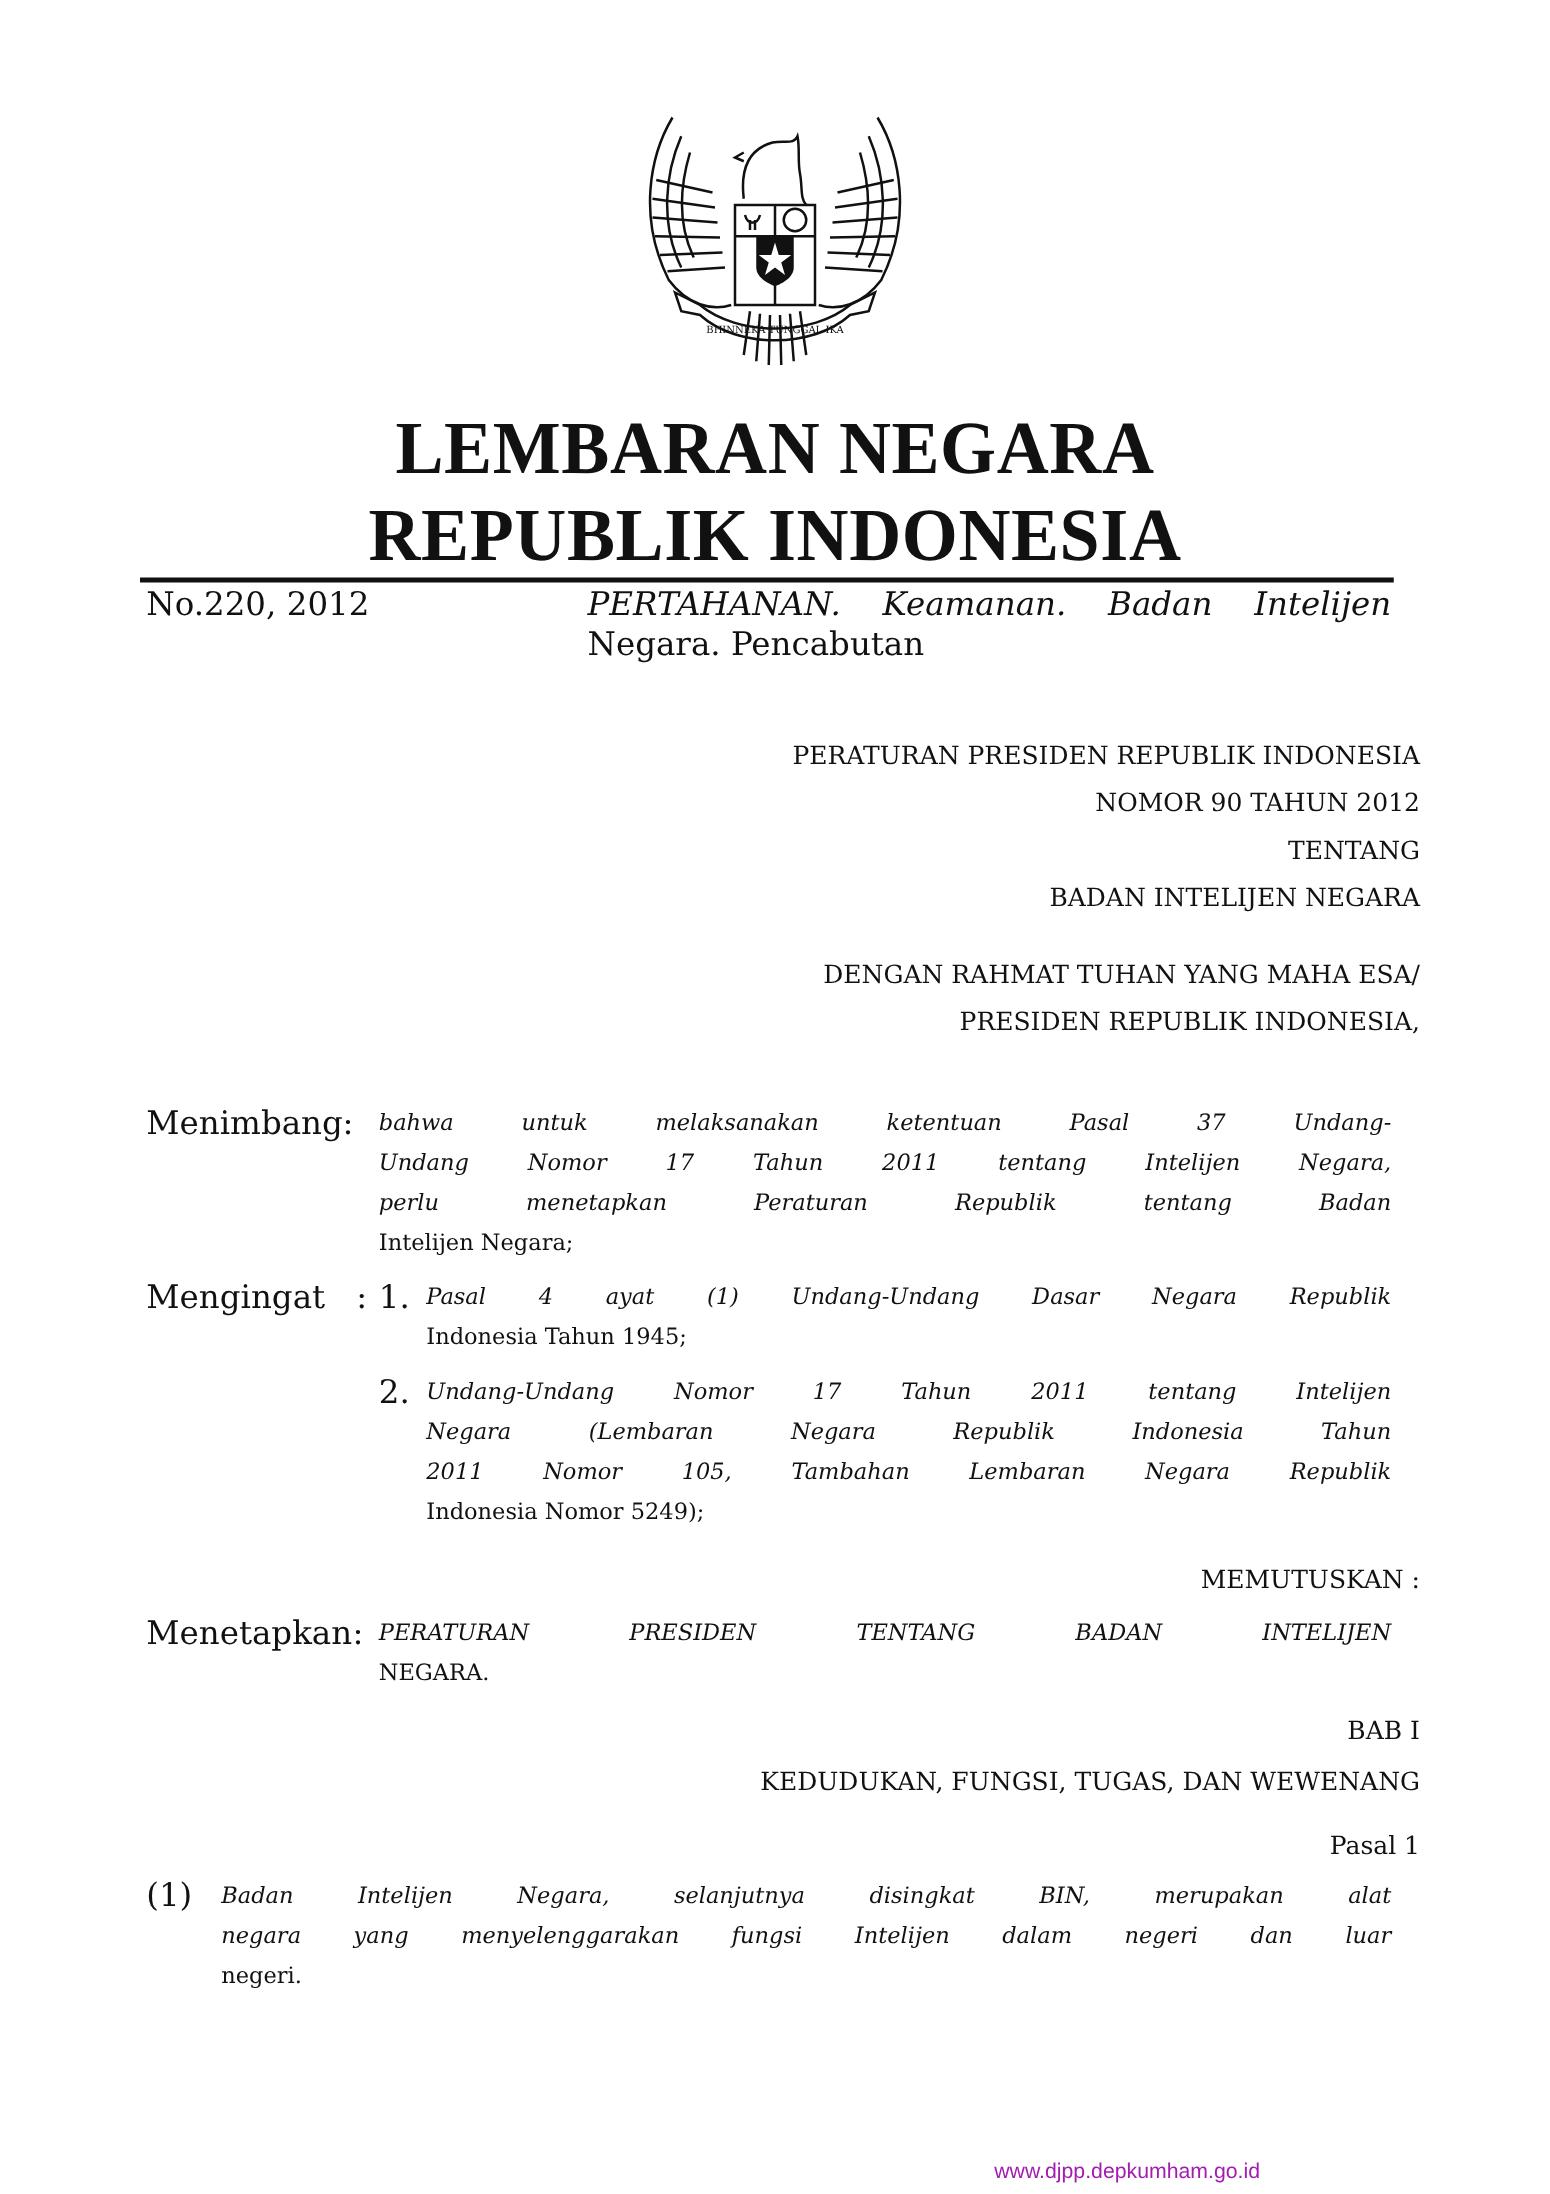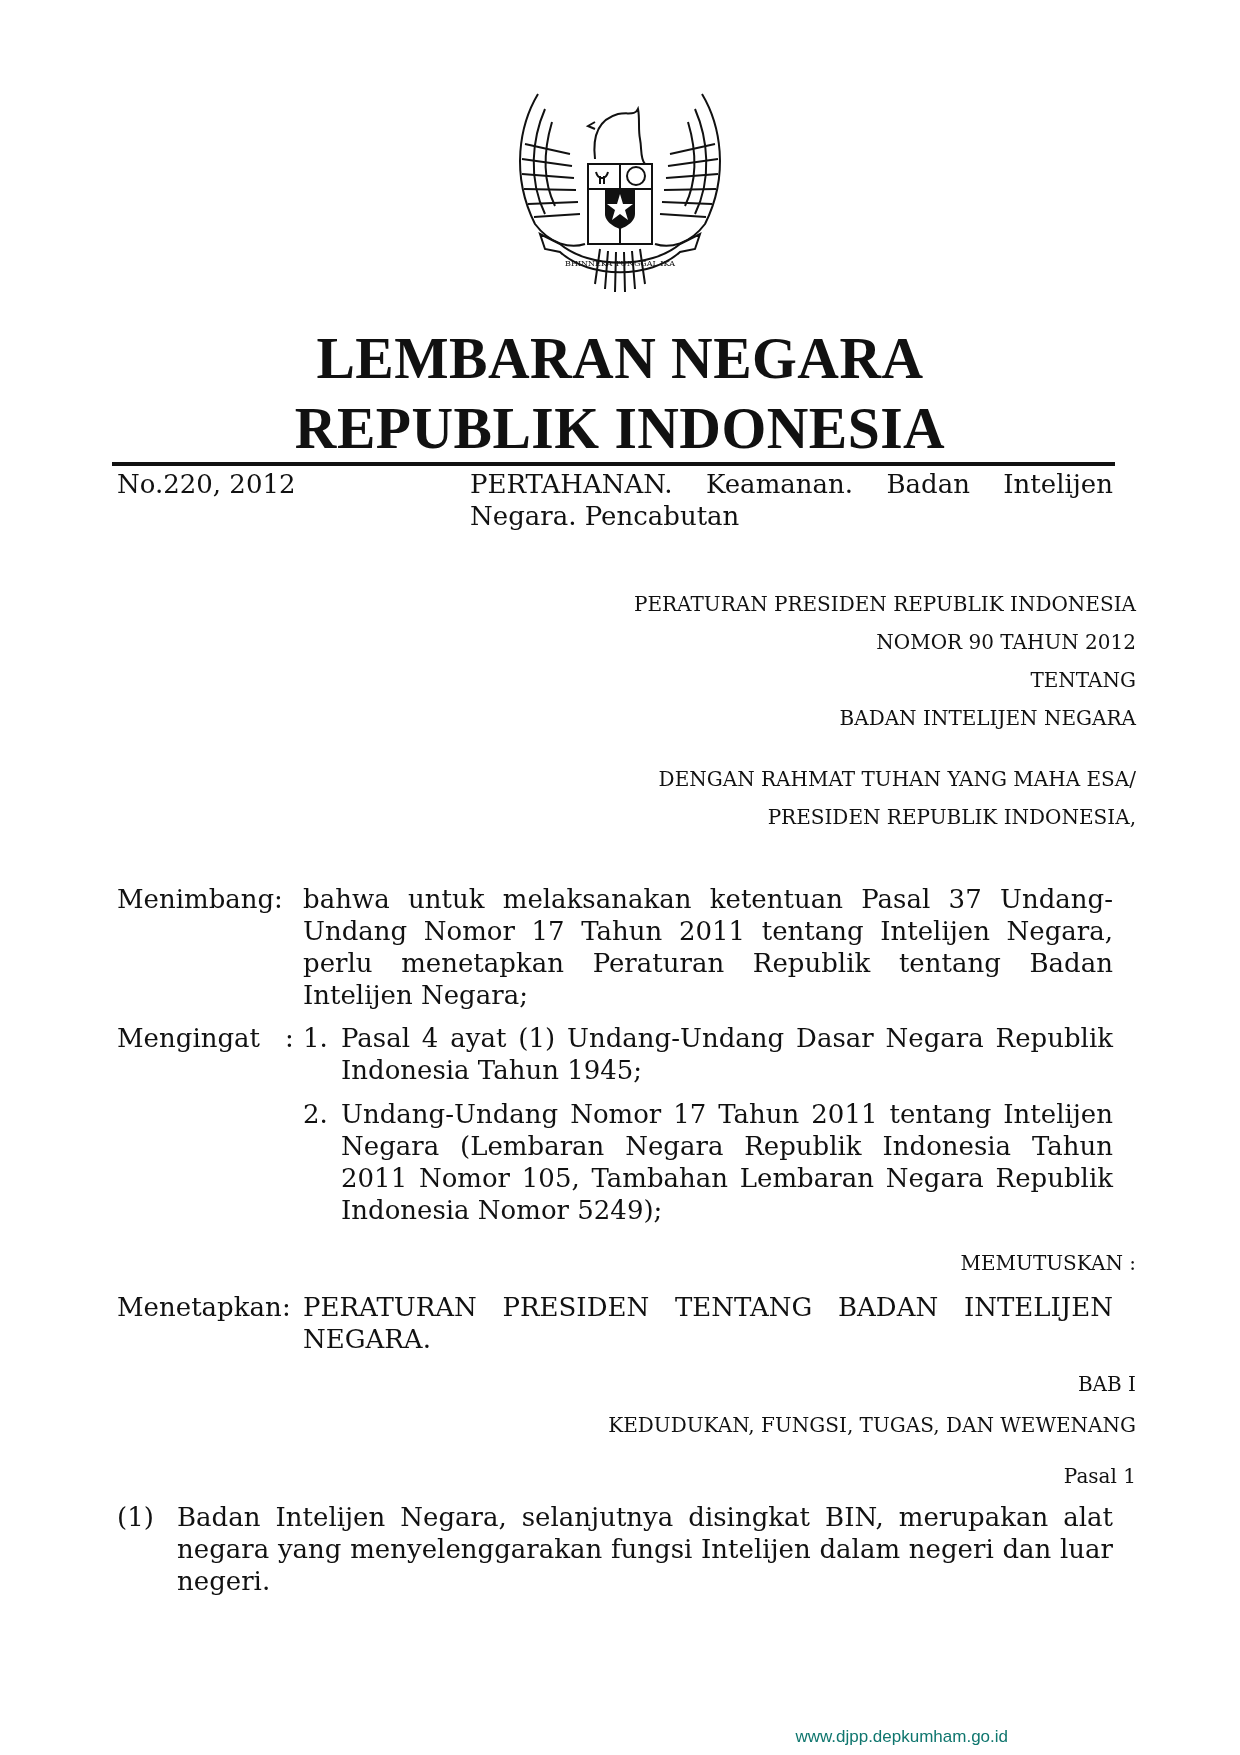--- a/index.html
+++ b/index.html
@@ -11,25 +11,25 @@
     font-family: "Liberation Serif", "DejaVu Serif", serif; font-weight: bold;
     font-size: 60px; line-height: 70px; letter-spacing: 0.5px; transform: scaleX(0.96); }
   .mh1 { top: 323px; }
   .mh2 { top: 393px; }
   .rule { position: absolute; left: 112px; width: 1003px; height: 4px; background: #111; top: 462px; }
   .meta-no { position: absolute; left: 117px; top: 468px; font-size: 26px; line-height: 32px; text-align: right; }
   .meta-topic { position: absolute; left: 470px; top: 468px; width: 643px; font-size: 26px; line-height: 32px; text-align: justify; }
   .center { position: absolute; left: 96px; width: 1040px; text-align: right; font-size: 20px; line-height: 30px; }
   .label { position: absolute; left: 117px; font-size: 26px; line-height: 32px; }
   .colon { position: absolute; font-size: 26px; line-height: 32px; }
-  .para { position: absolute; text-align: justify; font-size: 26px; line-height: 32px; }
-  .jl { text-align-last: justify; display: block; }
+  .para { position: absolute; text-align: justify; font-size: 18px; line-height: 32px; }
+  .jl { text-align-last: justify; display: block; font-style: italic; }
   .num { position: absolute; font-size: 26px; line-height: 32px; }
   .footer-url { position: absolute; right: 16px; top: 1727px; font-family: "Liberation Sans", "DejaVu Sans", sans-serif;
-    font-size: 17px; color: #0f766e; }
+    font-size: 17px; color: #a21caf; }
 </style>
 </head>
 <body>
 
 <div class="page serif">
 
   <svg class="emblem" viewBox="0 0 240 215">
     <g fill="none" stroke="#111" stroke-width="2">
 
       <path d="M38 10 C20 40, 10 90, 35 140 C50 160, 70 165, 85 160"></path>

